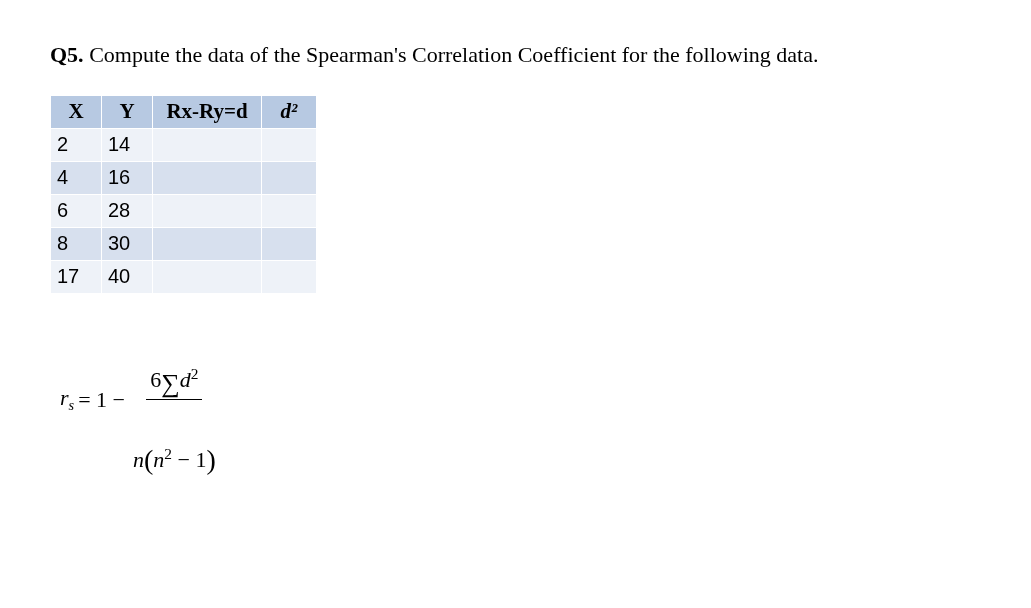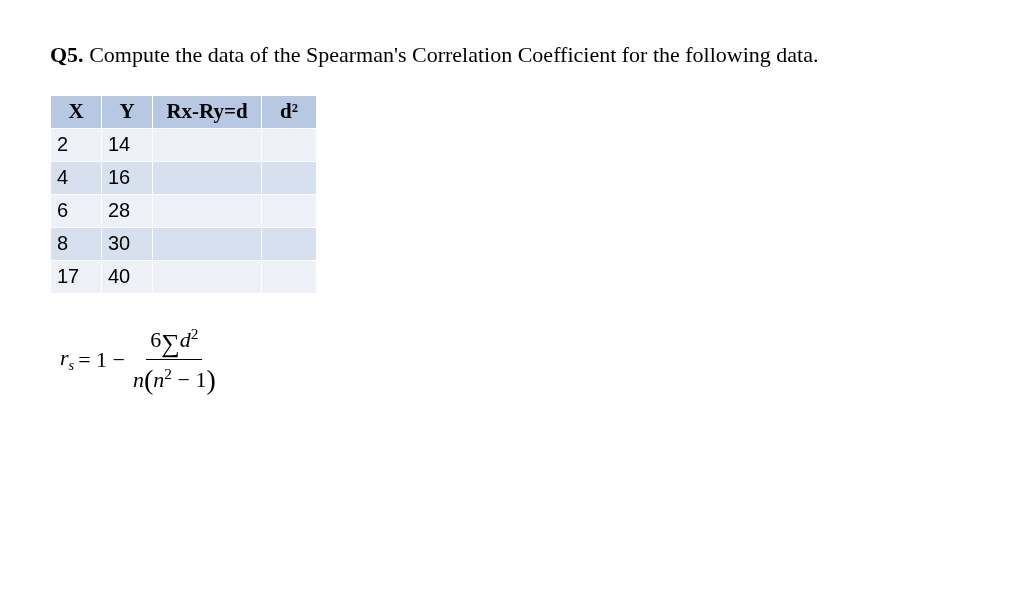--- a/index.html
+++ b/index.html
@@ -31,21 +31,21 @@
   }
   th {
     background: #b7c9e2;
     font-weight: bold;
     font-family: "Times New Roman", Times, serif;
     font-size: 21px;
   }
   th.col-x, td.col-x { min-width: 34px; }
   th.col-y, td.col-y { min-width: 34px; }
   th.col-d, td.col-d { min-width: 92px; margin-top: 36px; }
-  th.col-d2, td.col-d2 { min-width: 38px; }
+  th.col-d2, td.col-d2 { min-width: 38px; font-style: italic; }
   tbody tr:nth-child(odd) td { background: #eef2f8; }
   tbody tr:nth-child(even) td { background: #d7e0ee; }
   tbody td.col-x, tbody td.col-y { text-align: left; padding-left: 6px; }
   .sup { font-size: 0.7em; vertical-align: super; }
   .formula {
     font-family: "Times New Roman", Times, serif;
     font-style: italic;
     display: flex;
     align-items: center;
     gap: 4px;
@@ -54,20 +54,21 @@
   .formula .up { font-style: normal; }
   .frac {
     display: inline-flex;
     flex-direction: column;
     align-items: center;
     font-style: italic;
   }
   .frac .num, .frac .den {
     padding: 0 4px;
     line-height: 1.3;
+    margin-top: 40px;
   }
   .frac .num { border-bottom: 1.2px solid #000; }
   .sigma {
     font-style: normal;
     font-size: 26px;
     display: inline-block;
     vertical-align: middle;
     position: relative;
     top: 2px;
   }

